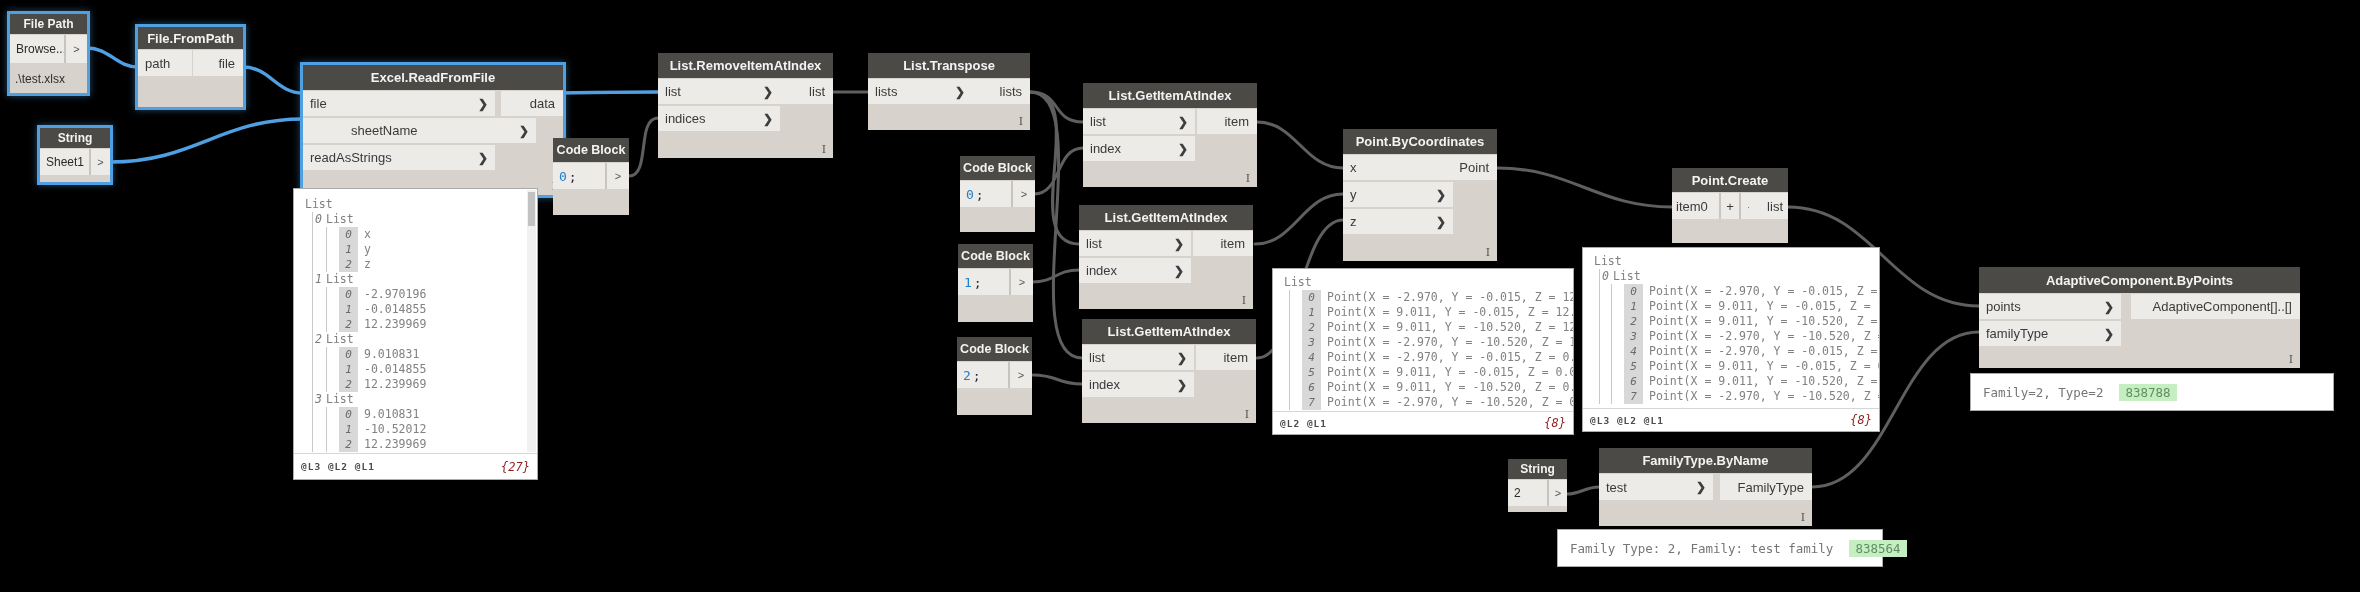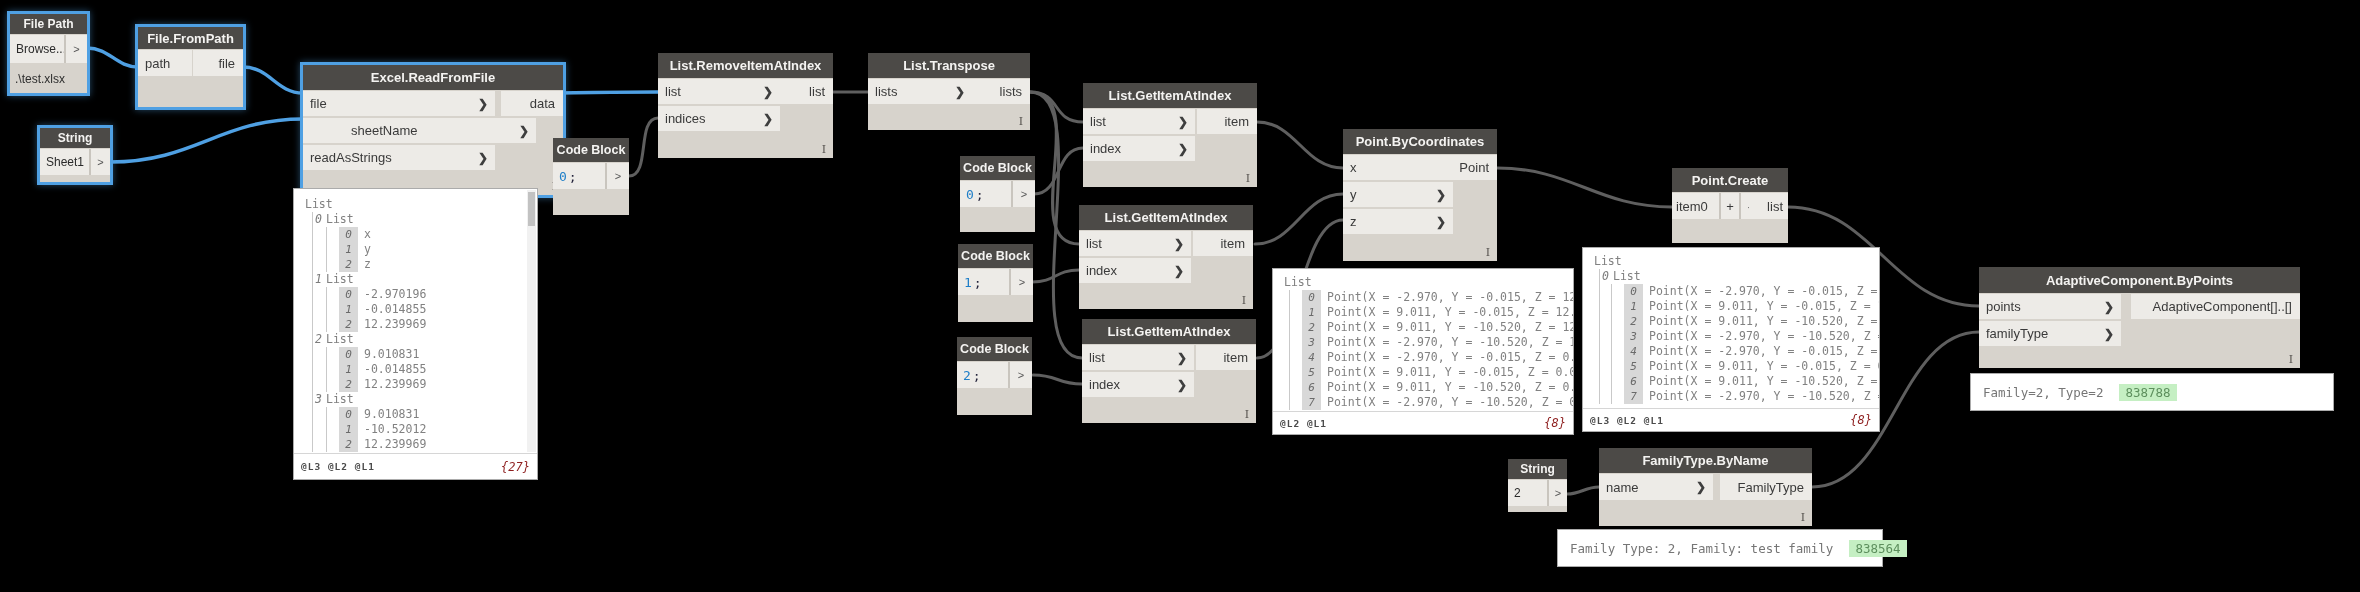--- a/index.html
+++ b/index.html
@@ -370,21 +370,21 @@
       <div class="obox" style="width:18px;">
           <span>&gt;</span>
         </div>
     </div>
   </div>
 
   <div class="node" style="left:1599px;top:448px;width:213px;height:78px;">
     <div class="hdr" style="height:25px;">FamilyType.ByName</div>
     <div class="prow" style="height:27px;">
       <div class="inport" style="width:100px;">
-          <span>name</span>
+          <span>test</span>
           <span class="chev">❯</span>
         </div>
       <div class="outport" style="width:76px;">
           <span>FamilyType</span>
         </div>
     </div>
     <div class="nfoot">I</div>
   </div>
 
   <div class="watch" style="left:293px;top:188px;width:243px;height:290px;">

